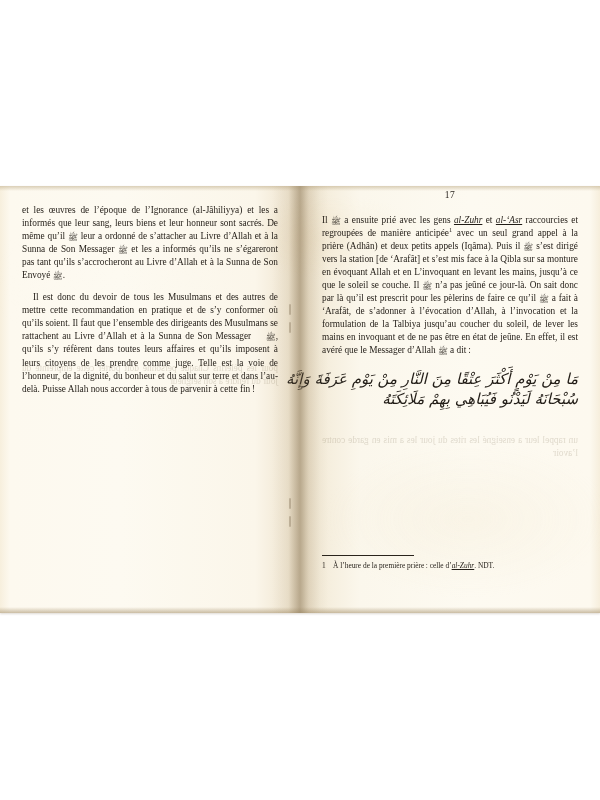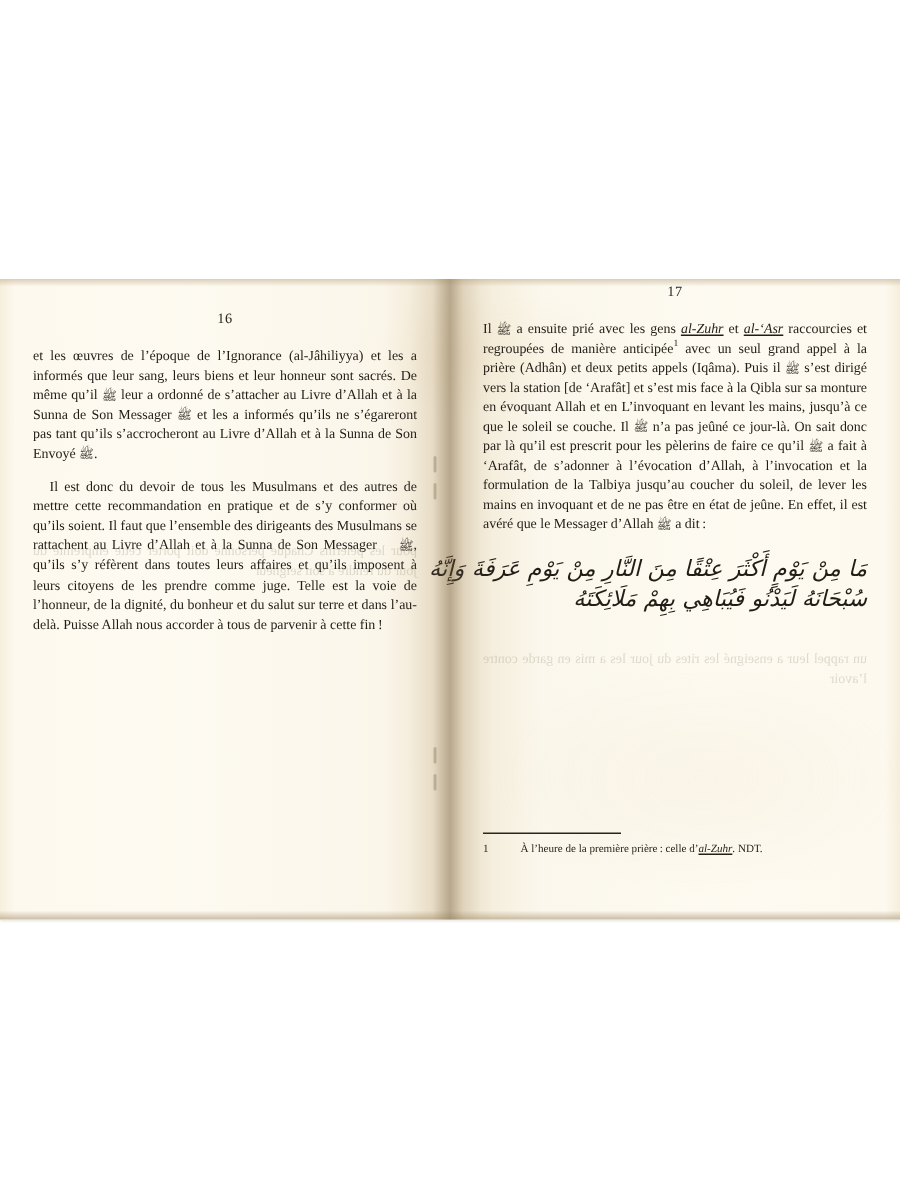--- a/index.html
+++ b/index.html
@@ -155,21 +155,21 @@
     width: 92px;
     height: 0;
     border-top: 1px solid #2a241c;
     margin-bottom: 5px;
   }
   .footnote-line {
     font-size: 7.4px;
     line-height: 10px;
     color: #241f19;
     display: flex;
-    gap: 20px;
+    gap: 6px;
     align-items: baseline;
   }
   .footnote-num { min-width: 5px; }
 
   
   .showthrough {
     position: absolute;
     color: rgba(120,104,76,0.22);
     font-size: 9.3px;
     line-height: 13.05px;
@@ -187,21 +187,20 @@
 <div id="photo-stage">
 
   <div id="book-spread">
 
     <div id="paper-grain"></div>
     <div id="edge-top"></div>
     <div id="edge-bottom"></div>
 
     <div class="page" id="page-left">
 
-      <div class="folio">16</div>
 
       <div class="body-col">
         <p>et les œuvres de l’époque de l’Ignorance (<span class="it">al-Jâhiliyya</span>) et les a informés que leur sang, leurs biens et leur honneur sont sacrés. De même qu’il <span class="saw">ﷺ</span> leur a ordonné de s’attacher au Livre d’Allah et à la <span class="it">Sunna</span> de Son Messager <span class="saw">ﷺ</span> et les a informés qu’ils ne s’égareront pas tant qu’ils s’accrocheront au Livre d’Allah et à la <span class="it">Sunna</span> de Son Envoyé <span class="saw">ﷺ</span>.</p>
         <p class="indent">Il est donc du devoir de tous les Musulmans et des autres de mettre cette recommandation en pratique et de s’y conformer où qu’ils soient. Il faut que l’ensemble des dirigeants des Musulmans se rattachent au Livre d’Allah et à la <span class="it">Sunna</span> de Son Messager <span class="saw">ﷺ</span>, qu’ils s’y réfèrent dans toutes leurs affaires et qu’ils imposent à leurs citoyens de les prendre comme juge. Telle est la voie de l’honneur, de la dignité, du bonheur et du salut sur terre et dans l’au-delà. Puisse Allah nous accorder à tous de parvenir à cette fin !</p>
       </div>
 
       <div class="showthrough" id="showthrough-left">pour les pèlerins Chaque personne doit porter cette empreinte du jour du rendre à son seigneur</div>
     </div>
 
     <div class="page" id="page-right">

